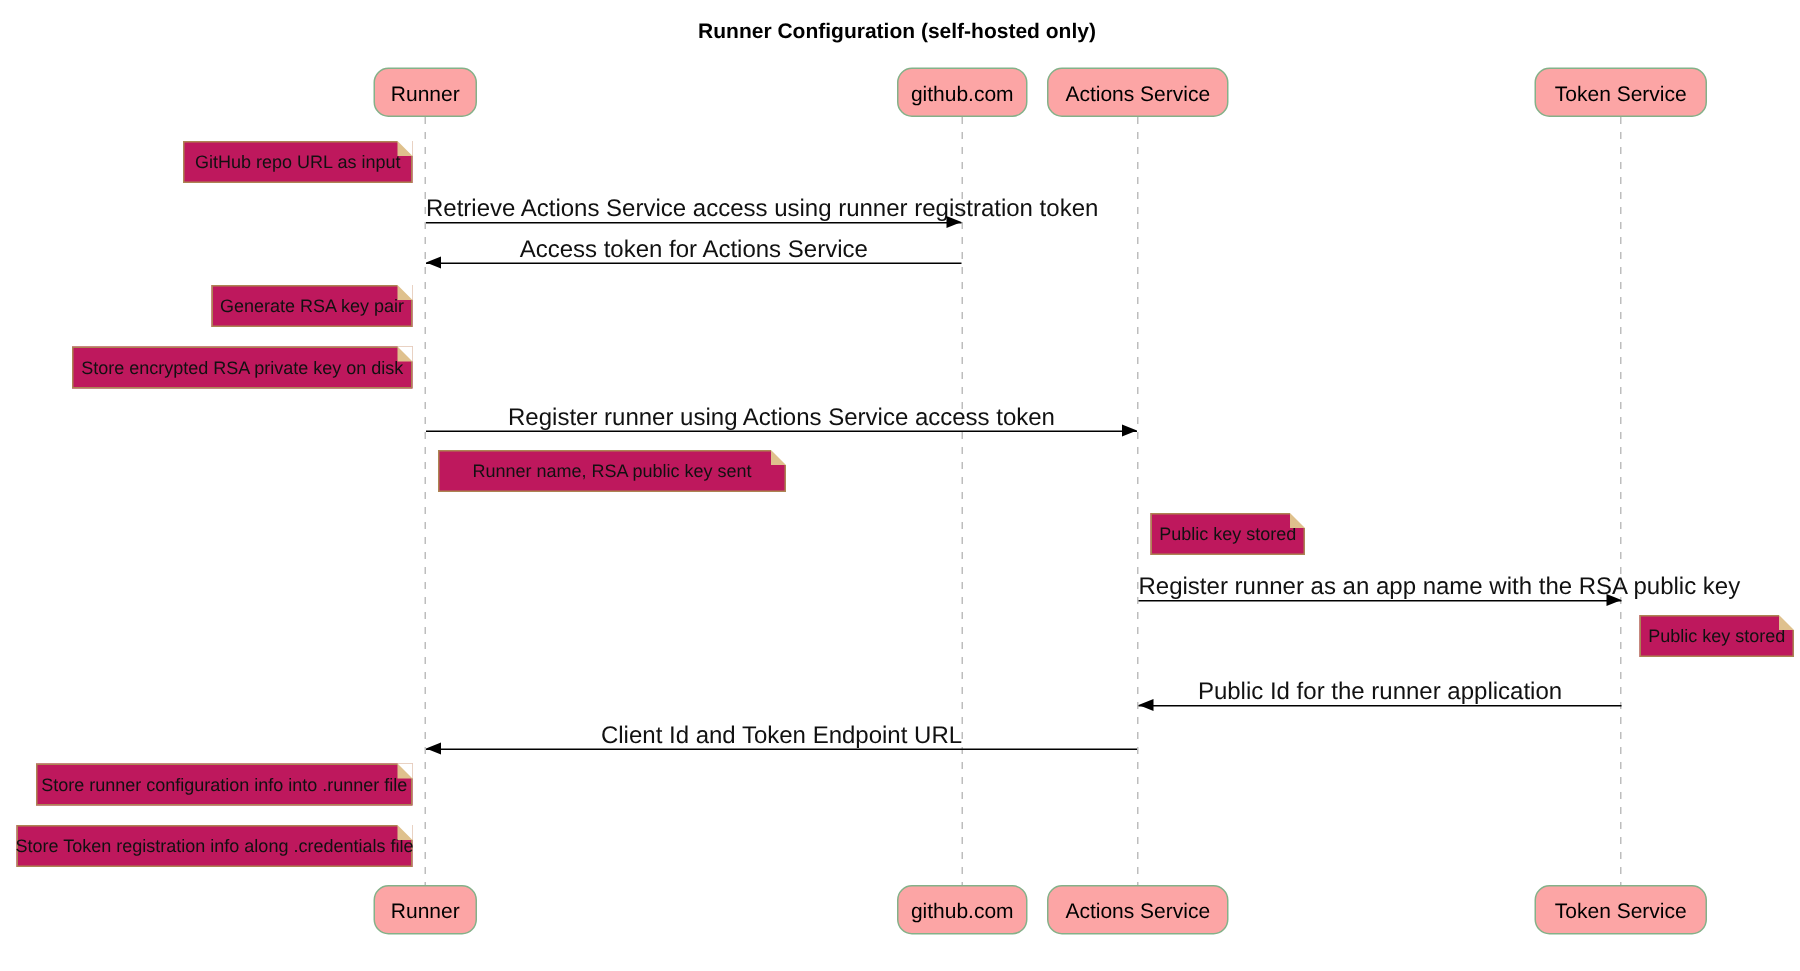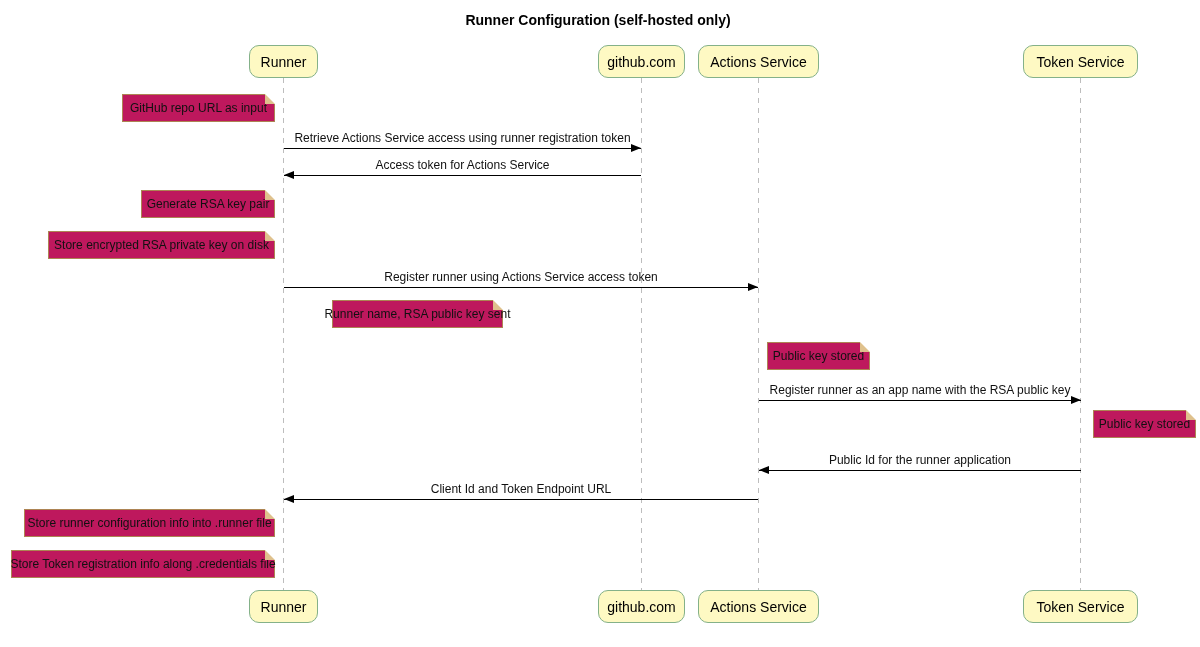--- a/index.html
+++ b/index.html
@@ -32,21 +32,21 @@
   .lifeline {
     position: absolute;
     top: 78px;
     height: 513px;
     width: 1px;
     background: repeating-linear-gradient(to bottom, #bdbdbd 0 5px, transparent 5px 10px);
   }
   .participant {
     position: absolute;
     height: 33px;
-    background: #fef9c3;
+    background: #fca5a5;
     border: 1px solid #84b189;
     border-radius: 10px;
     display: flex;
     align-items: center;
     justify-content: center;
     font-size: 14px;
     color: #000000;
     box-sizing: border-box;
     white-space: nowrap;
   }
@@ -75,21 +75,21 @@
     border-color: #ffffff #ffffff #dfc18d #dfc18d;
   }
   .msg-line {
     position: absolute;
     height: 0;
     border-top: 1px solid #000000;
   }
   .msg-label {
     position: absolute;
     text-align: center;
-    font-size: 12px;
+    font-size: 16px;
     color: #111111;
     white-space: nowrap;
   }
   .arrowhead {
     position: absolute;
     width: 0;
     height: 0;
     top: -5px;
     border-top: 4.5px solid transparent;
     border-bottom: 4.5px solid transparent;
@@ -164,21 +164,21 @@
   <div class="note" style="left:141px; top:190px; width:134px;">
     <span class="fold"></span>
     <span>Generate RSA key pair</span>
   </div>
 
   <div class="msg-label" style="left:284px; top:270px; width:474px;">Register runner using Actions Service access token</div>
   <div class="msg-line" style="left:284px; top:287px; width:474px;">
     <span class="arrowhead right"></span>
   </div>
 
-  <div class="note" style="left:292px; top:300px; width:171px;margin-left:40px;">
+  <div class="note" style="left:292px; top:300px; width:232px;">
     <span class="fold"></span>
     <span>Runner name, RSA public key sent</span>
   </div>
 
   <div class="note" style="left:767px; top:342px; width:103px;">
     <span class="fold"></span>
     <span>Public key stored</span>
   </div>
 
   <div class="msg-label" style="left:759px; top:383px; width:322px;">Register runner as an app name with the RSA public key</div>

